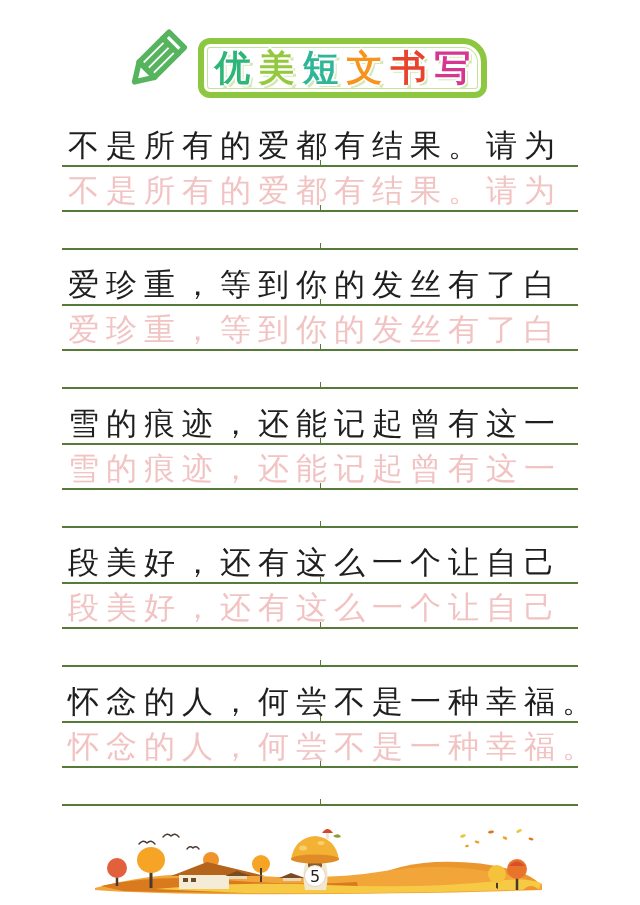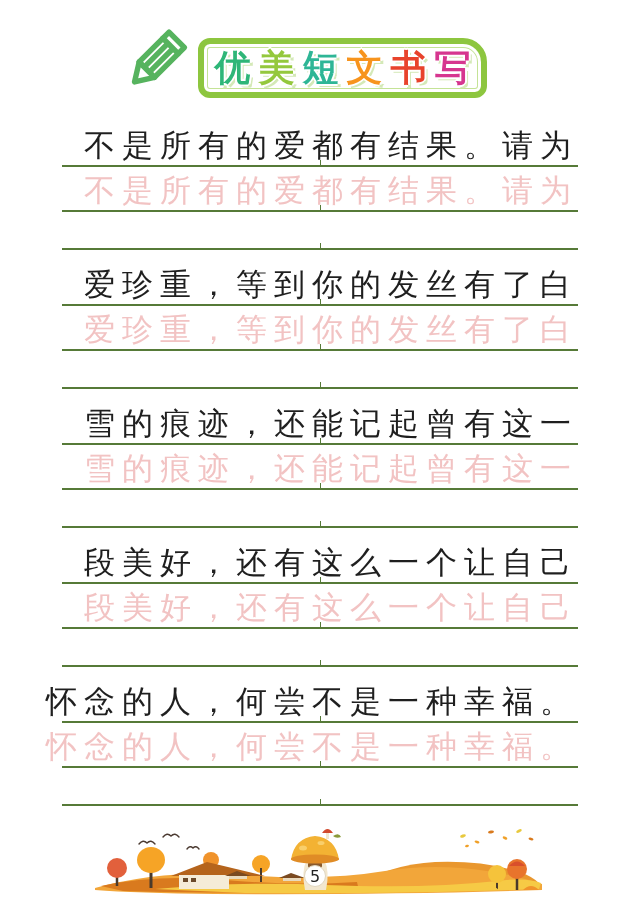--- a/index.html
+++ b/index.html
@@ -34,21 +34,20 @@
   }
 
   
   #practice{position:absolute;left:62px;top:121px;width:516px;}
   .block{margin-bottom:10px;}
   .prow{
     position:relative;
     display:flex;align-items:flex-end;
     border-bottom:2px solid #567a38;
     box-sizing:border-box;
-    justify-content:flex-end;
   }
   .prow::after{ 
     content:"";position:absolute;left:50%;bottom:0;
     width:1px;height:5px;background:#567a38;
   }
   .row-model{height:46px;}
   .row-trace{height:45px;}
   .row-blank{height:38px;}
   .ptext{
     white-space:nowrap;

